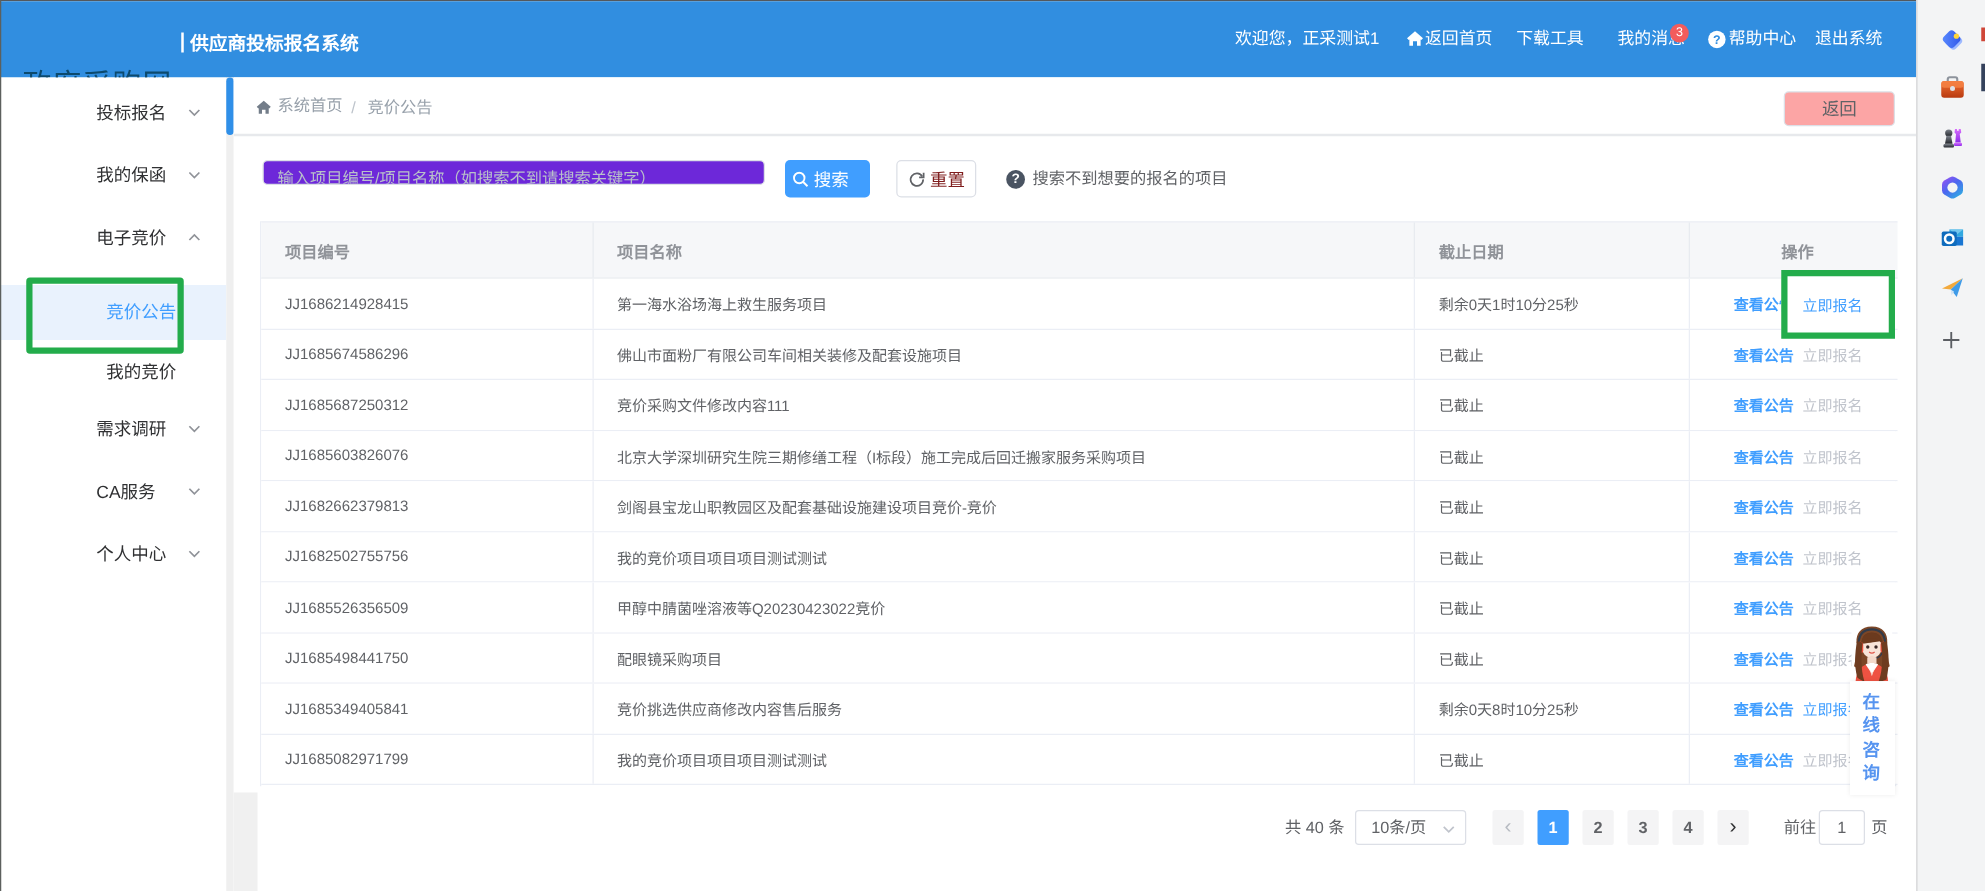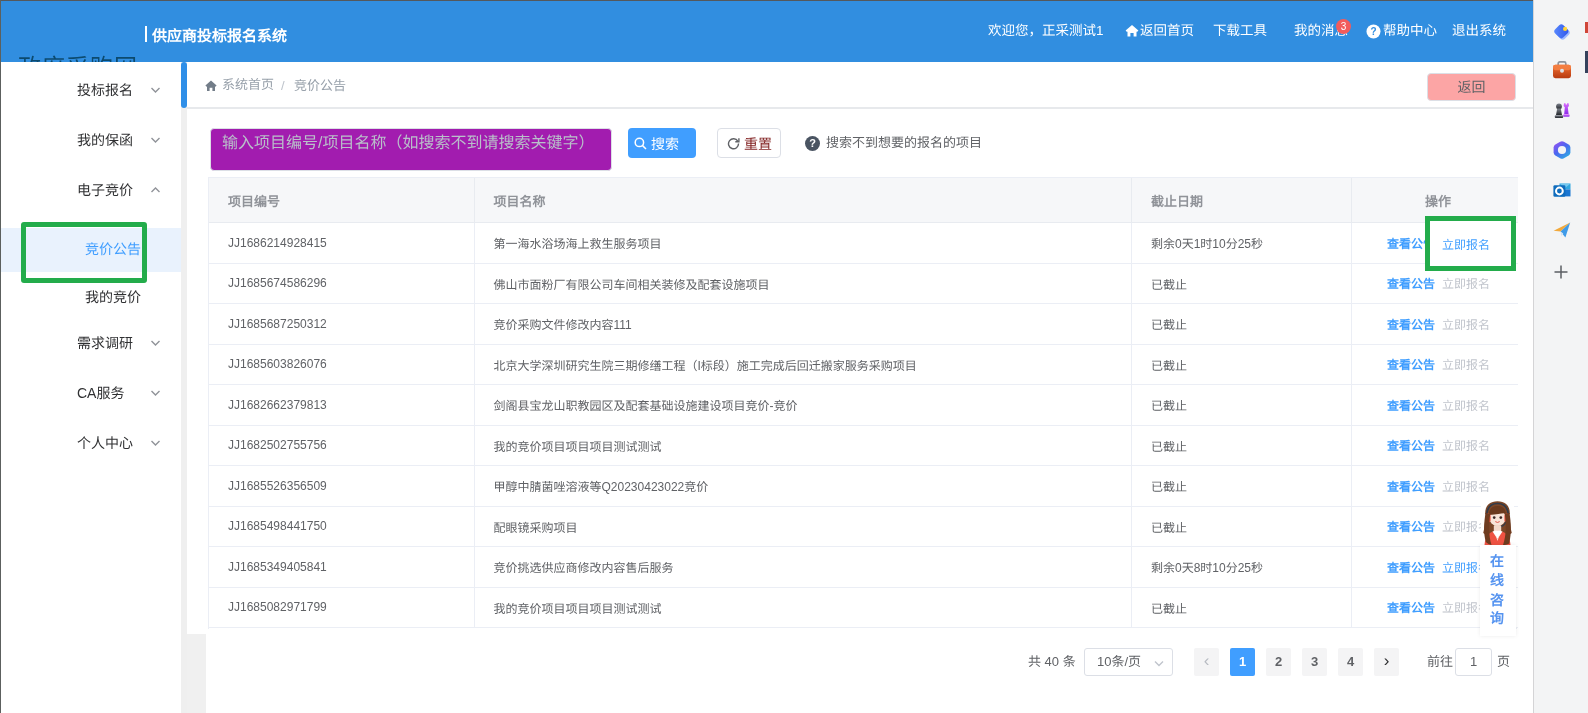--- a/index.html
+++ b/index.html
@@ -27,33 +27,33 @@
   
   #track { left:181px; top:62px; width:6px; height:651px; background:#efefef; }
   #thumb { left:181px; top:62px; width:6px; height:46px; background:#2f8fe8; border-radius:3px; }
   
   #main { left:187px; top:62px; width:1346px; height:651px; background:#fff; }
   #bcrumb { left:0; top:0; width:1346px; height:47px; background:#fff; border-bottom:2px solid #e7e9ec; }
   .bc { top:0; height:47px; line-height:47px; font-size:13px; color:#98a1ab; }
   #backbtn { left:1228px; top:11px; width:89px; height:28px; border:1px solid #dcdfe6; border-radius:4px; background:#fca5a5; color:#606266; font-size:14px; text-align:center; line-height:26px;margin-left:12px; }
   #grayL { left:0; top:572px; width:19px; height:79px; background:#f0f0f0; }
   
-  #sinput { left:23px; top:66px; width:402px; height:43px; border:1px solid #dcdfe6; border-radius:4px; background:#a21caf; color:#b9c0ca; font-size:16px; line-height:28px; padding-left:11px; white-space:nowrap; overflow:hidden; }
+  #sinput { left:23px; top:66px; width:402px; height:20px; border:1px solid #dcdfe6; border-radius:4px; background:#6d28d9; color:#b9c0ca; font-size:13px; line-height:28px; padding-left:11px; white-space:nowrap; overflow:hidden; }
   #btnsearch { left:441px; top:66px; width:68px; height:30px; background:#409eff; border-radius:4px; color:#fff; font-size:14px; display:flex; align-items:center; padding-left:6px; }
   #btnreset { left:530px; top:66px; width:64px; height:30px; background:#fff; border:1px solid #dcdfe6; border-radius:4px; color:#7f1d1d; font-size:14px; display:flex; align-items:center; padding-left:9px; }
   #helpc { left:618px; top:74px; width:15px; height:15px; border-radius:8px; background:#4a5462; color:#fff; font-size:11px; font-weight:bold; text-align:center; line-height:15px; }
   #helpt { left:639px; top:66px; height:30px; line-height:30px; font-size:13px; color:#606266; }
   
   #tbl { left:21px; top:115px; width:1309px; height:452px; font-size:12px; color:#606266; border-left:1px solid #ebeef5; border-right:1px solid #ebeef5;text-align:center; }
   .trow { display:flex; width:1309px; height:40.5px; border-bottom:1px solid #ebeef5; background:#fff; }
   #thead { height:46px; background:#f6f7f9; color:#909399; font-weight:bold; font-size:13px; border-bottom:1px solid #e8ebf0; border-top:1px solid #ebeef5; }
   .c1 { width:265.5px; padding-left:19px; border-right:1px solid #ebeef5; display:flex; align-items:center; }
   .c2 { width:657.5px; padding-left:19px; border-right:1px solid #ebeef5; display:flex; align-items:center; white-space:nowrap; overflow:hidden; }
   .c3 { width:220px; padding-left:19px; border-right:1px solid #ebeef5; display:flex; align-items:center; }
-  .c4 { width:166px; padding-left:35px; display:flex; align-items:center; white-space:nowrap;font-family:Liberation Mono, monospace; }
+  .c4 { width:166px; padding-left:35px; display:flex; align-items:center; white-space:nowrap; }
   #thead .c1,#thead .c2,#thead .c3 { border-right:1px solid #e8ebf0; }
   #thead .c4 { padding-left:6px; justify-content:center; }
   .lk { color:#409eff; font-weight:bold; }
   .lk2 { color:#409eff; margin-left:7px; }
   .lk2d { color:#c0c4cc; margin-left:7px; }
   #gbox2 { left:1238px; top:154px; width:91px; height:55px; border:5.5px solid #23ac4b; background:#fff; z-index:30; }
   
   .pg { top:586px; height:28px; line-height:28px; font-size:13px; color:#606266; }
   .pbtn { top:586px; width:25px; height:28px; background:#f4f4f5; border-radius:2px; text-align:center; line-height:28px; font-size:13px; color:#606266; font-weight:bold; }
   #psel { left:897px; top:586px; width:89px; height:28px; border:1px solid #dcdfe6; border-radius:3px; background:#fff; }

